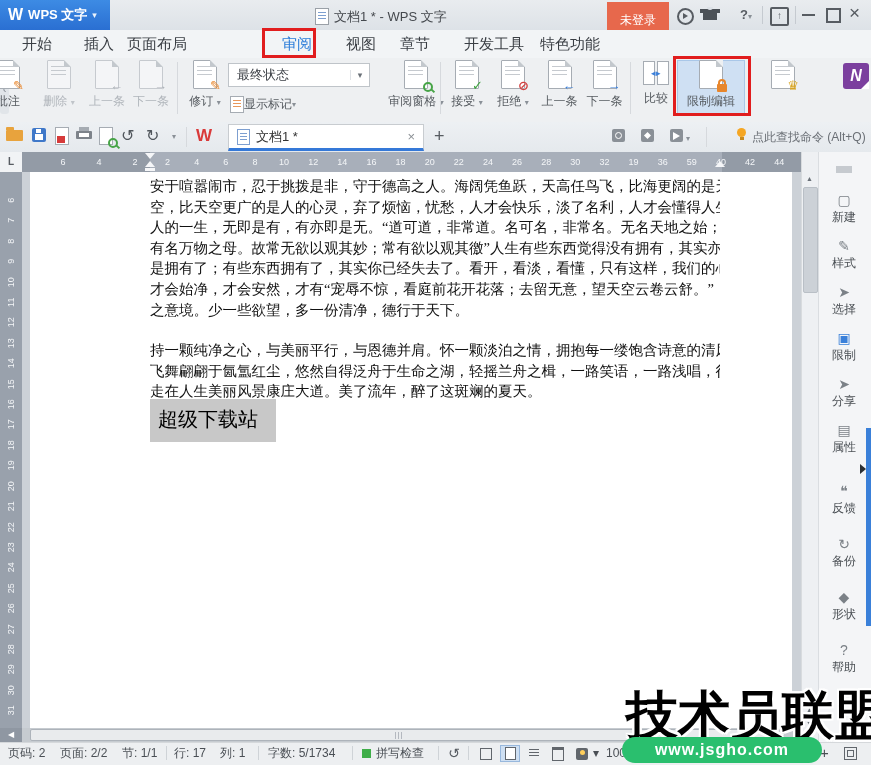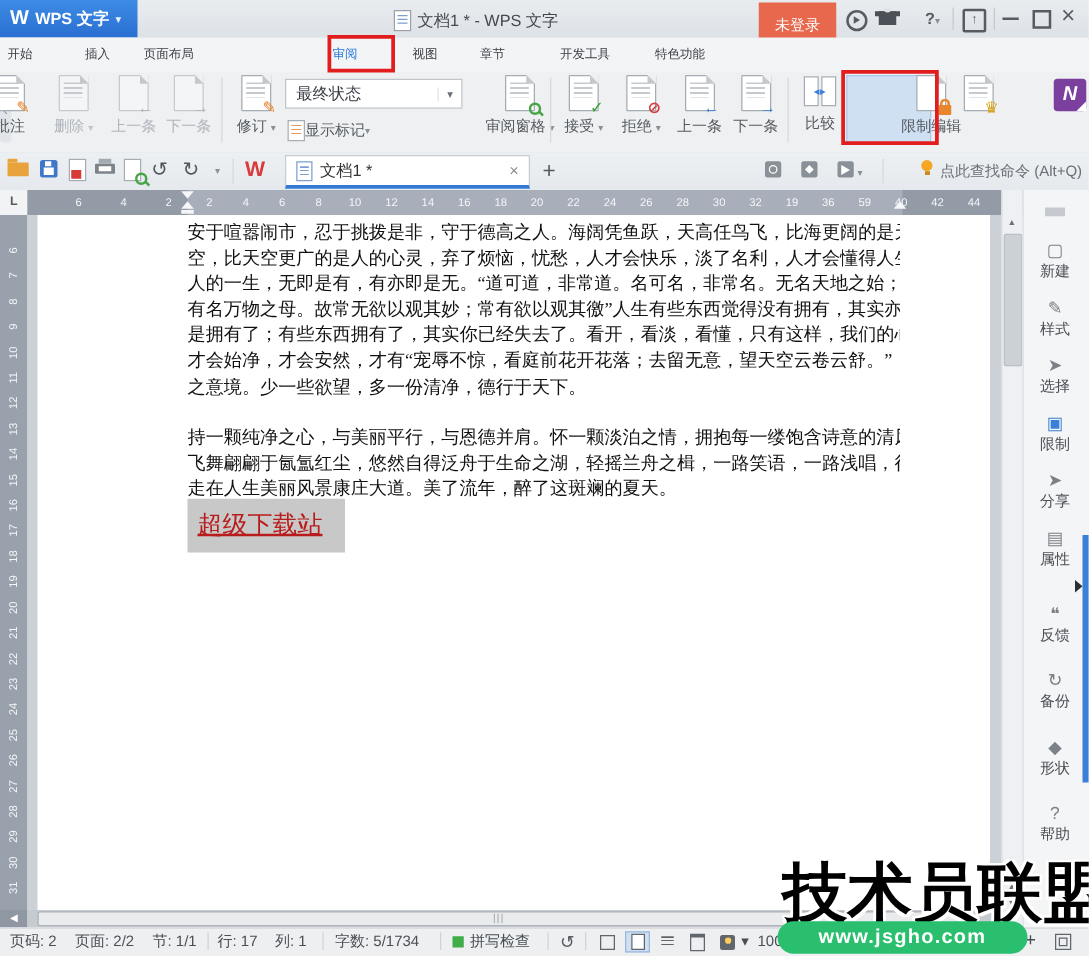--- a/index.html
+++ b/index.html
@@ -21,21 +21,21 @@
   .shirt{left:703px;top:9px;width:14px;height:11px;background:#4c5157;}
   .shirt:before{content:"";position:absolute;left:-3px;top:0;width:20px;height:4px;background:#4c5157;}
   .shirt:after{content:"";position:absolute;left:4px;top:-2px;width:6px;height:3px;background:#dde2e7;border-radius:0 0 3px 3px;}
   .helpq{left:740px;top:7px;font-size:13px;font-weight:bold;color:#575c62;}
   .ribtoggle{left:770px;top:7px;width:15px;height:15px;border:2px solid #575c62;border-radius:2px;color:#575c62;font-size:10px;line-height:14px;text-align:center;font-weight:bold;}
   .minbar{left:802px;top:14px;width:13px;height:2px;background:#575c62;}
   .maxbox{left:826px;top:8px;width:11px;height:11px;border:2px solid #575c62;}
   .closex{left:849px;top:2px;font-size:19px;color:#575c62;}
   
   .menubar{left:0;top:30px;width:871px;height:28px;background:#f2f4f6;}
-  .mtab{top:30px;height:28px;line-height:28px;text-align:left;font-size:10px;color:#3a3e44;font-family:Liberation Serif, serif;}
+  .mtab{top:30px;height:28px;line-height:28px;text-align:right;font-size:15px;color:#3a3e44;font-family:Liberation Serif, serif;}
   .mtab.active{color:#2b7cd9;}
   .annot{border:3px solid #e11d1e;box-sizing:border-box;z-index:40;pointer-events:none;}
   
   .ribbon{left:0;top:58px;width:871px;height:64px;background:#eef0f2;border-bottom:1px solid #dcdfe2;}
   .collapse{left:0;top:64px;width:9px;height:50px;background:#e1e5e9;border-radius:3px;color:#8a9097;font-size:11px;line-height:50px;text-align:center;}
   .rbtn{top:60px;height:58px;display:flex;flex-direction:column;align-items:center;justify-content:flex-start;font-size:12px;color:#565b60;}
   .rbtn .lbl{margin-top:4px;white-space:nowrap;}
   .rbtn.gray, .rbtn.gray .ric{color:#b0b5bb;border-color:#c6cacf;}
   .rbtn.gray .ric{background:#f4f5f7;}
   .dd9{font-size:8px;color:#8a9097;}
@@ -99,21 +99,21 @@
   .rtoggle:before{content:"";position:absolute;left:2px;top:3px;width:10px;height:1px;background:#fff;}
   .rtoggle:after{content:"";position:absolute;left:2px;top:7px;width:10px;height:1px;background:#fff;}
   .vruler{left:0;top:172px;width:22px;height:556px;background:#99a1ac;}
   .vcells{position:absolute;left:0;top:18px;width:22px;display:flex;flex-direction:column;}
   .vcells span{height:20.42px;display:flex;align-items:center;justify-content:center;font-size:9px;color:#f4f6f8;transform:rotate(-90deg);}
   
   .docbg{left:22px;top:172px;width:779px;height:556px;background:#ccd1d7;}
   .page{left:30px;top:172px;width:762px;height:556px;background:#fff;}
   .para{left:150px;width:570px;font-family:"Liberation Serif","DejaVu Serif",serif;font-size:14.5px;color:#111;}
   .para div{height:20.6px;line-height:20.6px;white-space:nowrap;overflow:hidden;}
-  .hlblock{left:150px;top:399px;background:#c8c8c8;color:#b91c1c;font-family:"Liberation Serif","DejaVu Serif",serif;font-size:20px;padding:7px 18px 9px 8px;text-decoration:underline;}
+  .hlblock{left:150px;top:399px;background:#c8c8c8;color:#000000;font-family:"Liberation Serif","DejaVu Serif",serif;font-size:20px;padding:7px 18px 9px 8px;}
   
   .vscroll{left:801px;top:152px;width:17px;height:590px;background:#eef0f3;border-left:1px solid #d8dbde;box-sizing:border-box;}
   .sarr{left:801px;width:17px;height:12px;text-align:center;font-size:7px;color:#6a7078;line-height:12px;}
   .vthumb{left:803px;top:187px;width:13px;height:104px;background:#ccd1d7;border:1px solid #b9bfc6;border-radius:2px;}
   .hscroll{left:22px;top:728px;width:779px;height:14px;background:#c6cbd0;}
   .hl-btn{left:0;top:728px;width:22px;height:14px;background:#8f97a2;color:#fff;font-size:8px;text-align:center;line-height:14px;}
   .hthumb{left:30px;top:729px;width:738px;height:12px;background:#e9ebed;border:1px solid #adb3ba;border-radius:2px;box-sizing:border-box;text-align:center;line-height:10px;font-size:8px;color:#9aa0a8;letter-spacing:1px;}
   
   .sidebar{left:818px;top:152px;width:53px;height:590px;background:#f4f5f7;border-left:1px solid #dadde1;box-sizing:border-box;}
   .sgroup{position:absolute;left:0;width:52px;display:flex;flex-direction:column;}
@@ -271,21 +271,21 @@
   <div class="abs rbtn" style="left:634px;width:44px;">
     <span class="cmpic">
       <span class="p" style="left:0;"></span>
         <span class="p" style="right:0;"></span>
       <span class="a" style="left:8px;">◂</span>
         <span class="a" style="left:13px;">▸</span>
     </span>
     <span class="lbl">比较</span>
   </div>
   <div class="abs selbg"></div>
-  <div class="abs rbtn" style="left:678px;width:66px;z-index:5;padding-left:34px;">
+  <div class="abs rbtn" style="left:678px;width:66px;z-index:5;">
     <span class="ric">
         <span class="lockic"></span>
       </span>
     <span class="lbl">限制编辑</span>
   </div>
   <div class="abs annot" style="left:673px;top:56px;width:78px;height:60px;"></div>
   <div class="abs vdiv" style="left:750px;top:62px;height:52px;"></div>
   <div class="abs rbtn" style="left:754px;width:58px;">
     <span class="ric">
         <span class="ln"></span>

